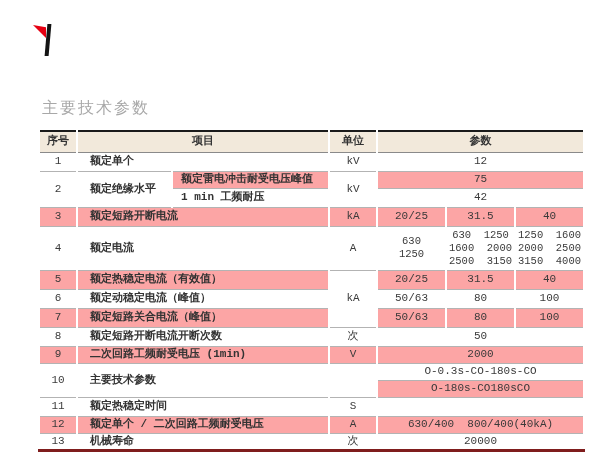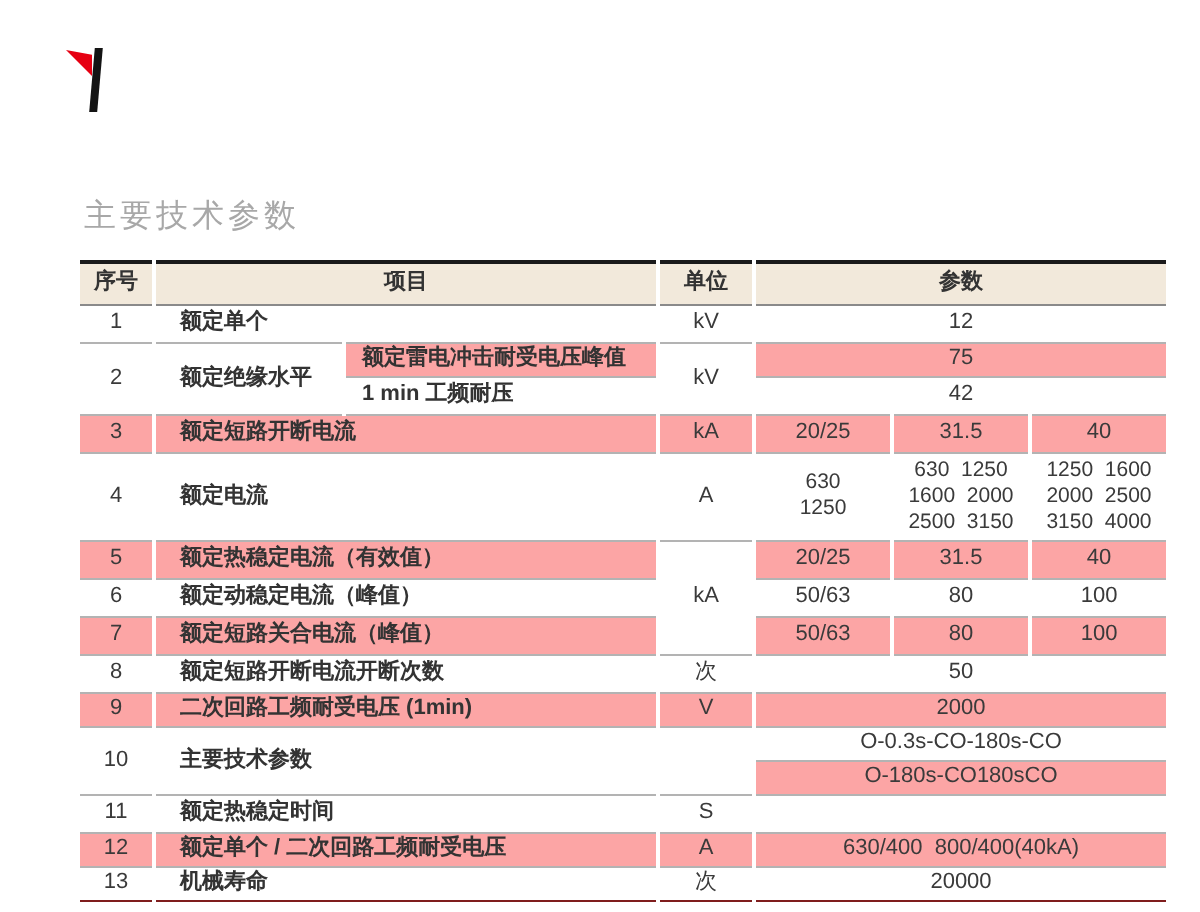--- a/index.html
+++ b/index.html
@@ -26,22 +26,22 @@
     letter-spacing:1.5px; line-height:34px; white-space:nowrap;
   }
   .section-title {
     margin:40px 0 11px 42px;
     color:#a8a8a8; font-size:16px; letter-spacing:2px;
   }
   table.params {
     width:545px; margin-left:38px;
     border-collapse:collapse; table-layout:fixed;
     border-top:2px solid #1a1a1a;
-    border-bottom:1px solid #7f1d1d;
-    font-size:11px; color:#3a3a3a;
+    border-bottom:3px solid #7f1d1d;
+    font-size:11px; color:#3a3a3a;font-family:Liberation Mono, monospace;
   }
   td, th {
     border-top:1px solid #b3b3b3;
     border-left:2px solid #ffffff;
     border-right:2px solid #ffffff;
     height:19px; padding:1px 2px;
     text-align:center; vertical-align:middle;
     font-weight:normal; line-height:13px;
     overflow:hidden;
   }

